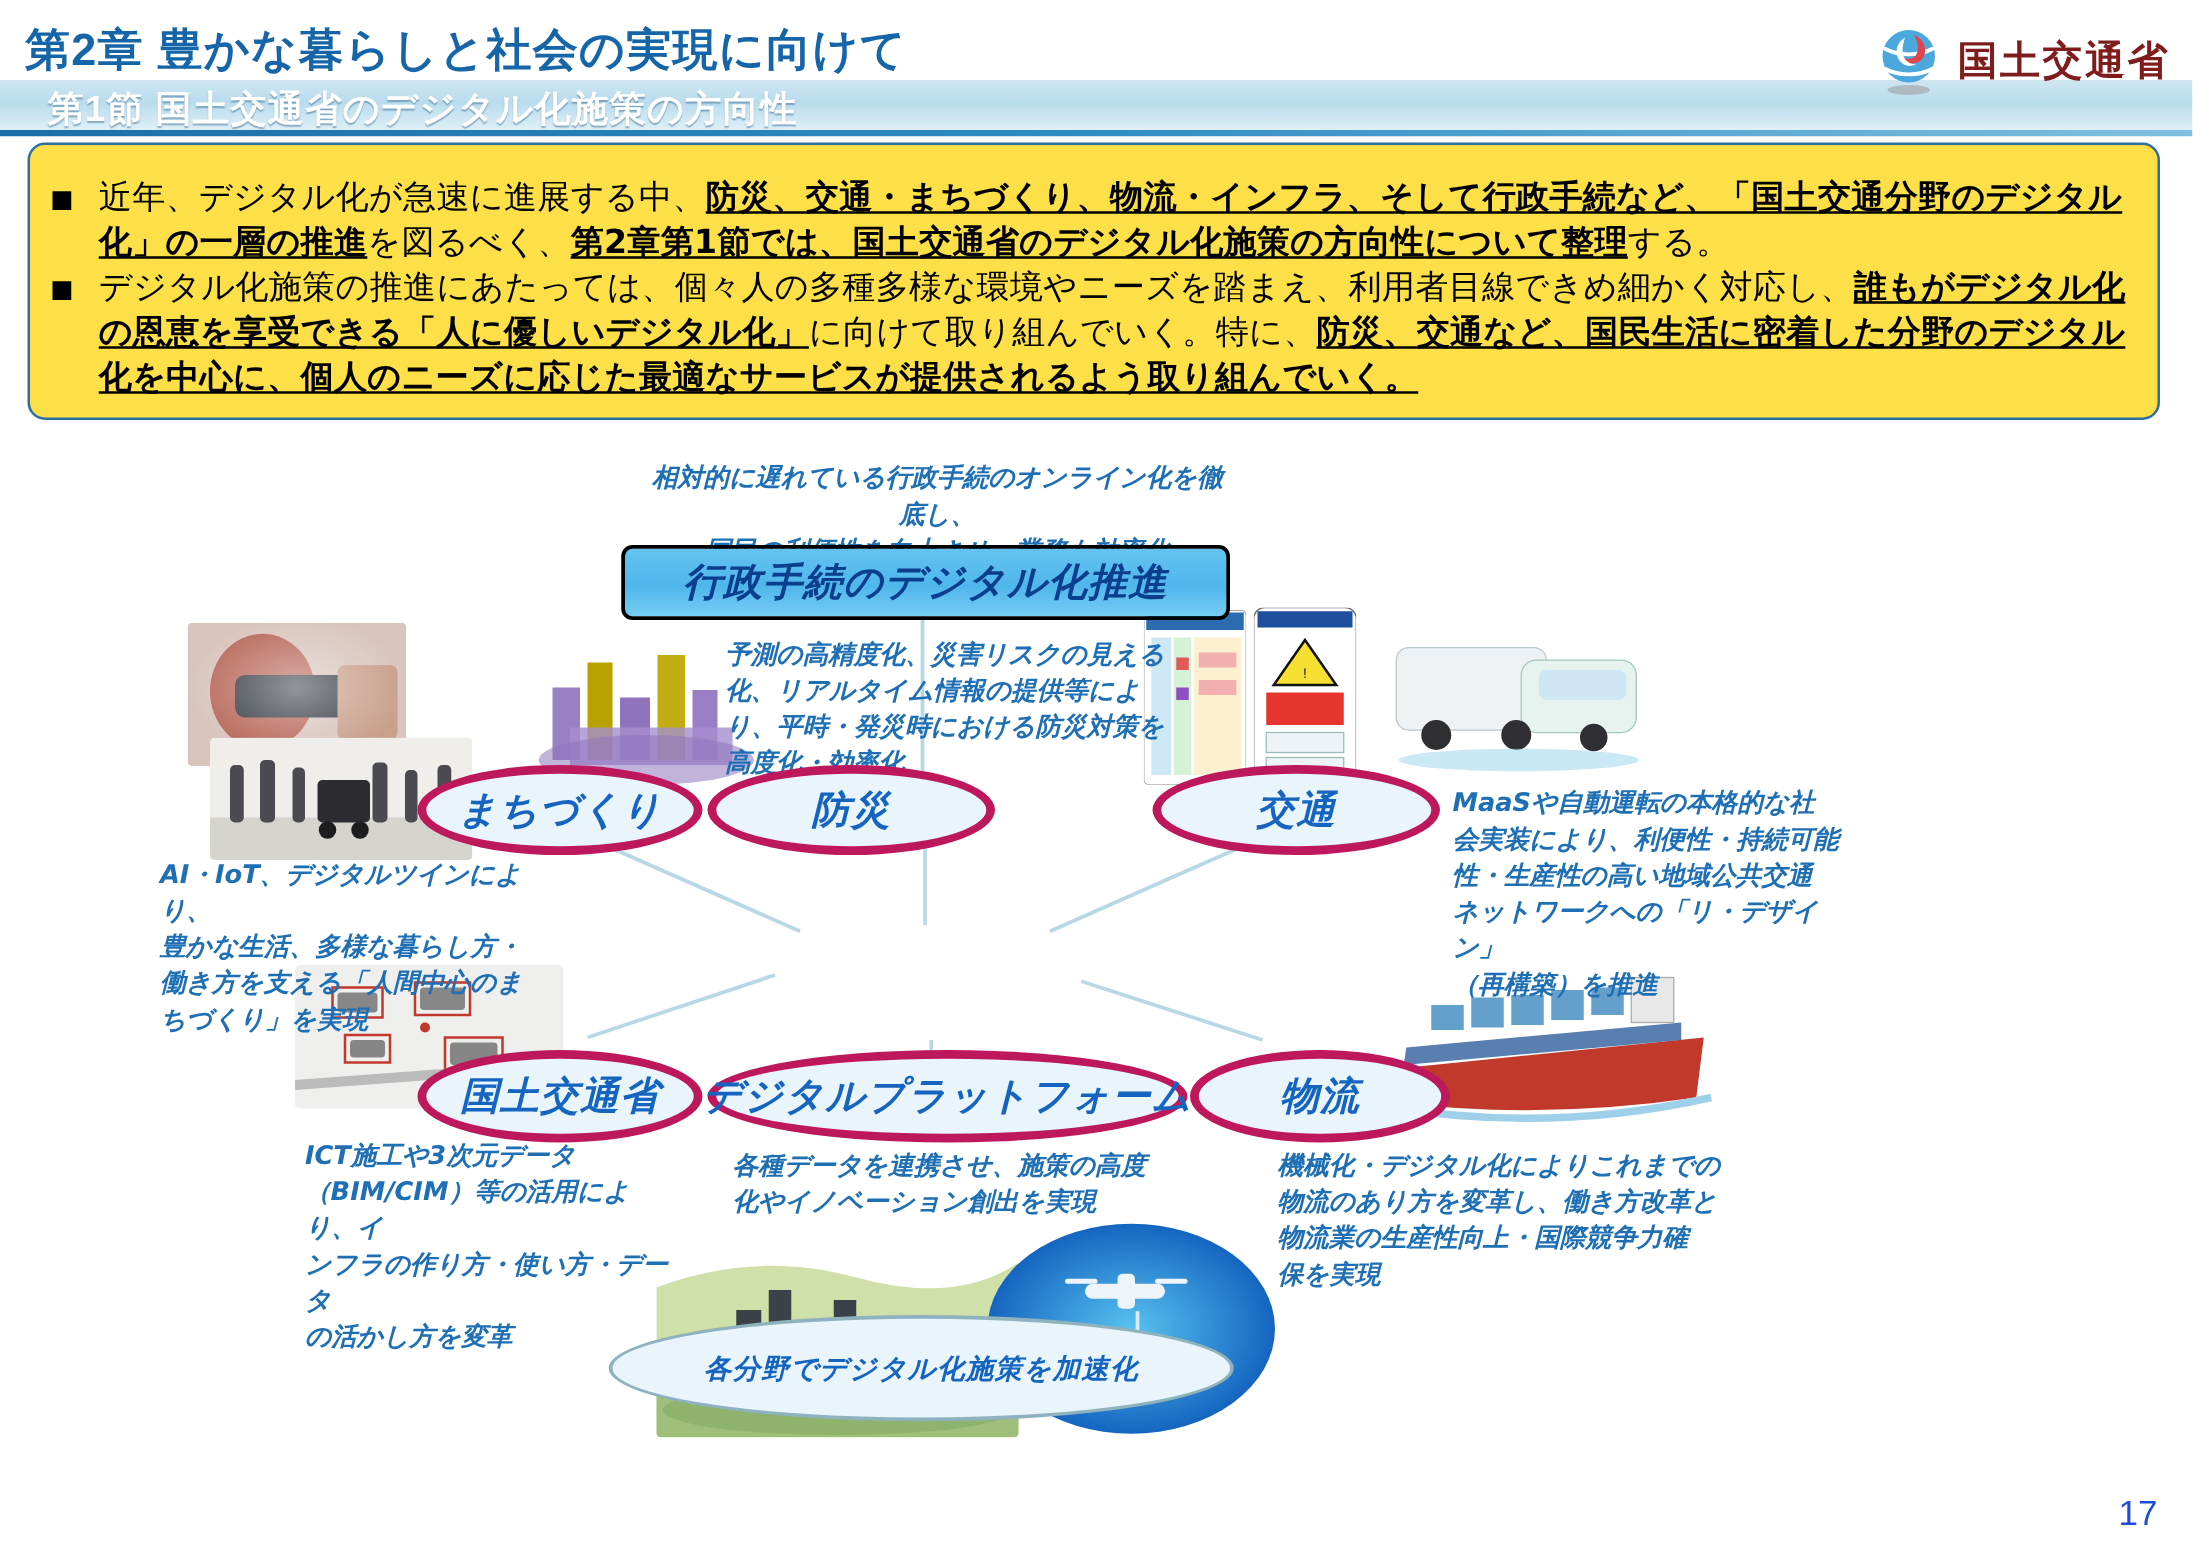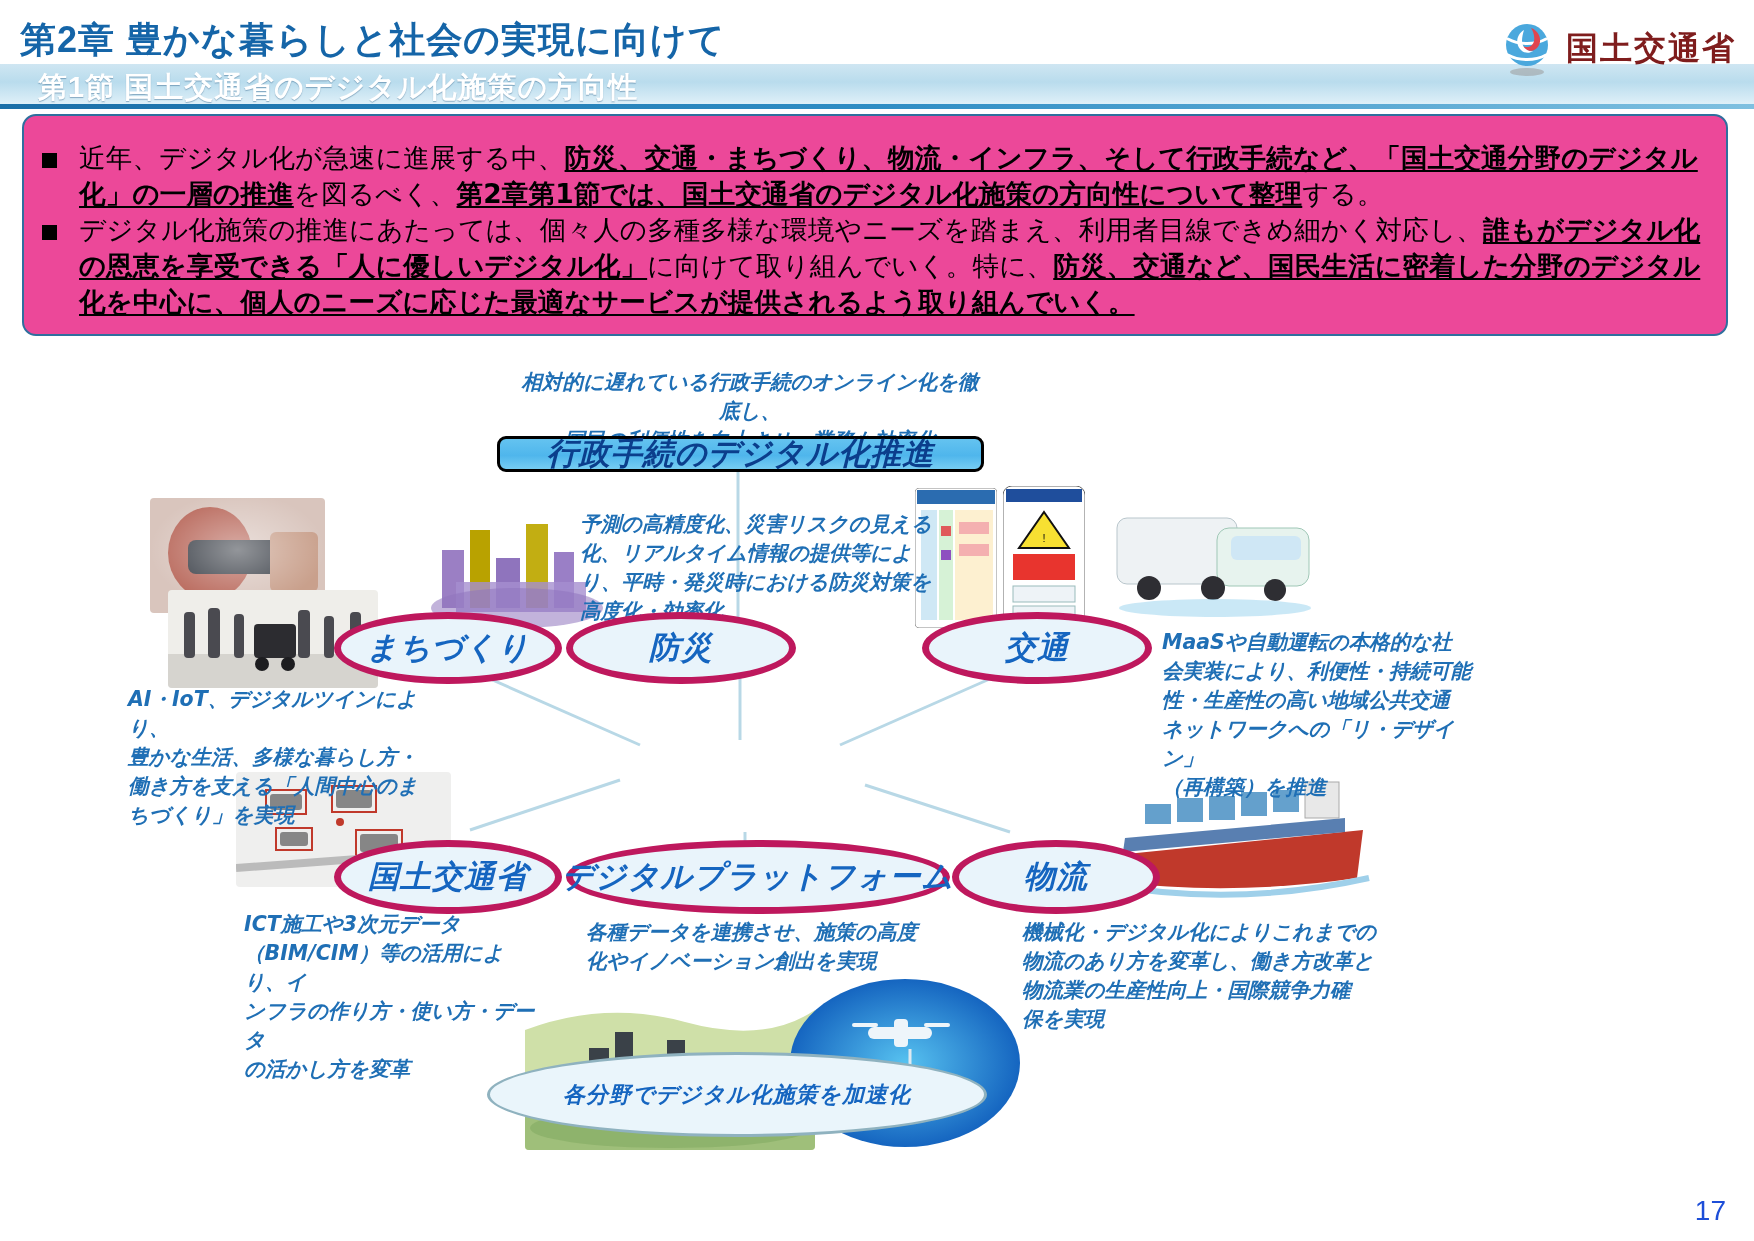--- a/index.html
+++ b/index.html
@@ -31,21 +31,21 @@
     text-shadow:0 1px 1px rgba(40,90,130,.45);
   }
   
   #logo{position:absolute;right:18px;top:6px;height:62px;display:flex;align-items:center;gap:10px;}
   #logo-mark{position:relative;width:58px;height:58px;}
   #logo-text{font-size:32px;font-weight:bold;color:#7f1d1d;letter-spacing:2px;white-space:nowrap;}
 
   
   #textbox{
     position:absolute;left:22px;top:114px;width:1706px;height:222px;
-    border:2px solid #2f6f9e;border-radius:14px;background:#ec4899;
+    border:2px solid #2f6f9e;border-radius:14px;background:#fde047;
     box-sizing:border-box;
   }
   .bullet-row{display:flex;align-items:flex-start;}
   .bullet-sq{
     flex:0 0 auto;width:15px;height:15px;background:#000;
     margin:13px 22px 0 18px;
   }
   .bullet-text{
     font-size:26.5px;line-height:36px;color:#000;letter-spacing:.2px;
     font-family:"DejaVu Sans","Liberation Sans",sans-serif;
@@ -61,21 +61,21 @@
 
   .note{
     position:absolute;color:#1f6fb5;font-style:italic;font-weight:bold;
     font-size:20.5px;line-height:29px;letter-spacing:0px;
     font-family:"DejaVu Sans","Liberation Sans",sans-serif;
   }
   .note.center{text-align:center;}
 
   
   #banner{
-    position:absolute;left:497px;top:436px;width:487px;height:36px;text-align:right;
+    position:absolute;left:497px;top:436px;width:487px;height:60px;text-align:right;
   }
   #banner-inner{
     position:absolute;left:0;top:0;width:100%;height:100%;
     background:linear-gradient(to bottom,#64c3f0 0%,#4fb6ec 55%,#76cdf3 100%);
     border:3px solid #000;border-radius:9px;box-sizing:border-box;
     display:flex;align-items:center;justify-content:center;
   }
   #banner-label{
     font-size:31px;font-weight:bold;font-style:italic;color:#0b3e8c;
     letter-spacing:1px;white-space:nowrap;

